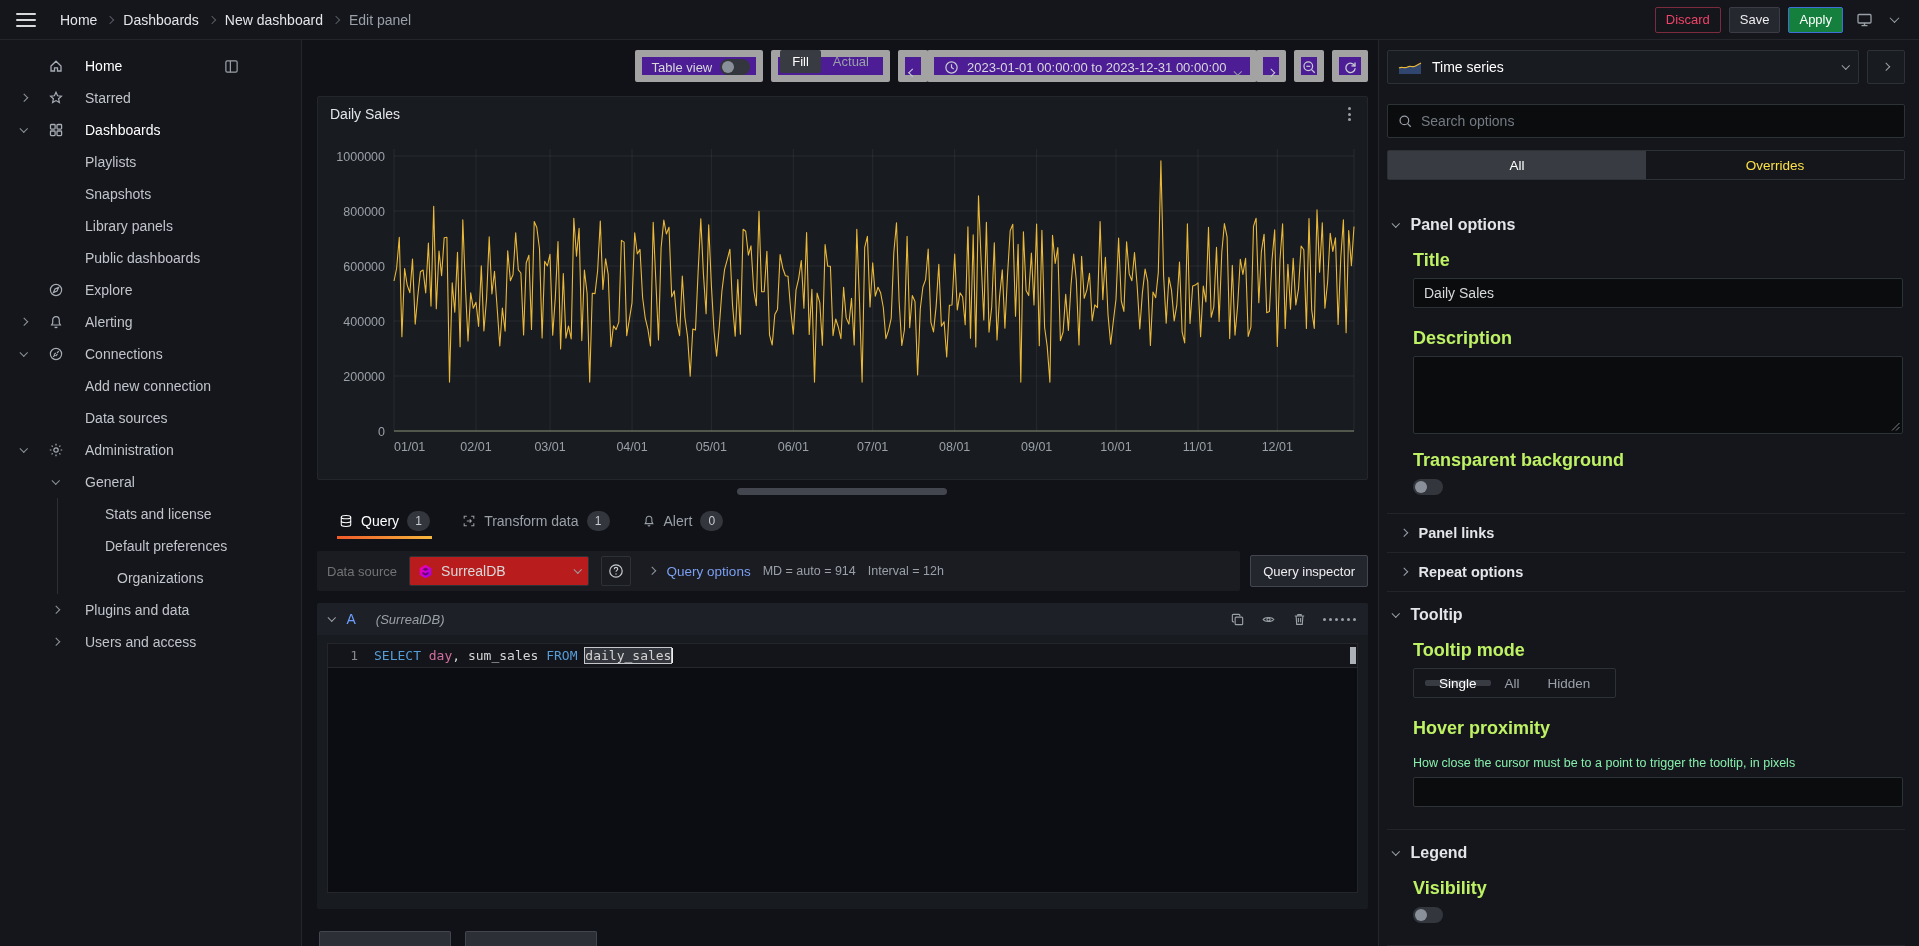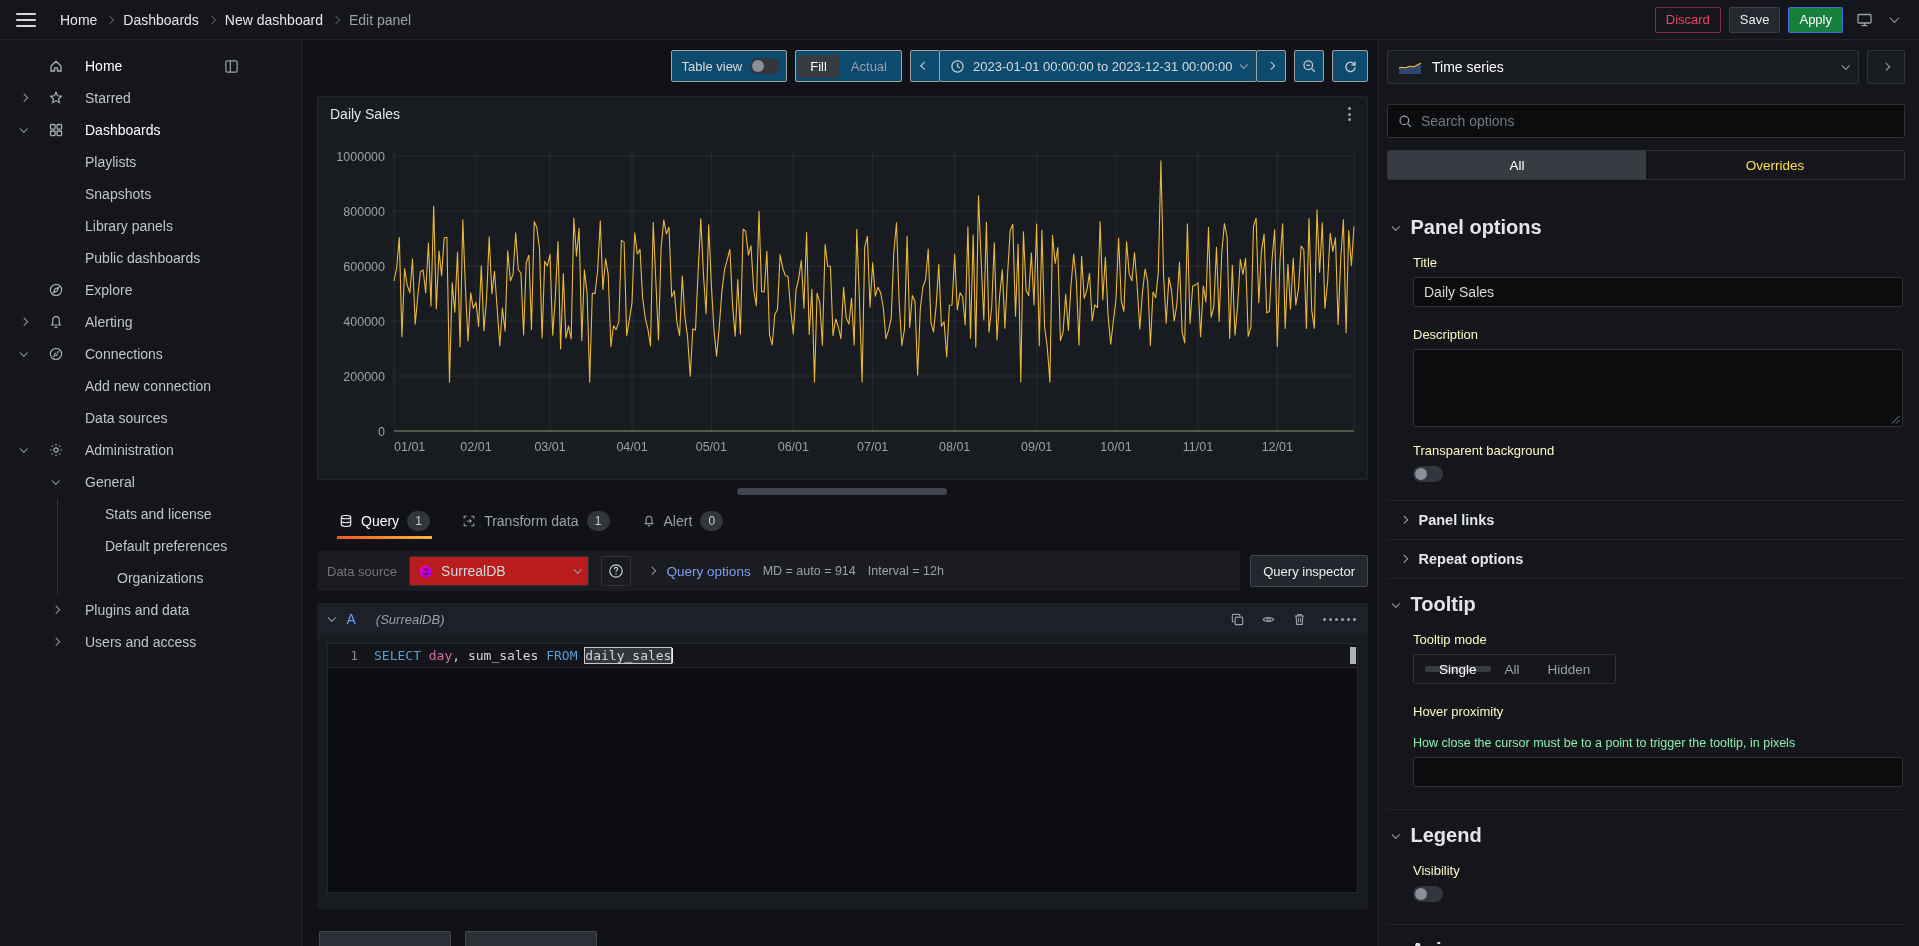--- a/index.html
+++ b/index.html
@@ -33,21 +33,21 @@
   .ccol{width:24px;display:flex;justify-content:center;color:#8e949c;flex:none}
   .icol{width:16px;margin-left:12px;flex:none;display:flex;justify-content:center;color:#a8adb5}
   .nav-label{margin-left:21px;white-space:nowrap}
   .lbl-strong{color:#fff}
   .dock{margin-left:auto;margin-right:62px;color:#9aa0a8;display:flex}
   .sub3wrap{margin-left:57px;border-left:1px solid #2c2f36}
   .sub3wrap .nav-row{height:32px;padding-left:47px}
   
   .main{flex:1;min-width:0;padding:10px 10px 0 15px;background:#111217;overflow:hidden}
   .m-toolbar{display:flex;justify-content:flex-end;align-items:center;gap:8px;height:32px}
-  .box{height:32px;border:1px solid #a3a3a3;background:#0c4a6e;border-radius:2px;display:flex;align-items:center;color:#d8d9da;font-size:13px}
+  .box{height:32px;border:7px solid #a3a3a3;background:#4c1d95;border-radius:2px;display:flex;align-items:flex-end;color:#d8d9da;font-size:13px}
   .tv-box{padding:0 6px 0 10px;gap:8px}
   .toggle{width:30px;height:16px;border-radius:8px;background:#33363d;position:relative;flex:none;cursor:pointer}
   .toggle i{position:absolute;left:2px;top:2px;width:12px;height:12px;border-radius:50%;background:#8a9099}
   .seg{padding:2px;gap:0}
   .seg span{padding:4px 12px;border-radius:2px;color:#9aa0a8;cursor:pointer}
   .seg span.on{background:#383b42;color:#fff;font-weight:500}
   .sq{width:30px;justify-content:center;cursor:pointer;color:#c7ccd1}
   .time-btn{padding:0 10px;gap:8px;cursor:pointer;font-weight:500}
   .dimicon{color:#c7ccd1;display:flex}
   
@@ -97,24 +97,24 @@
   .viz-row{display:flex;gap:8px}
   .viz-picker{flex:1;height:34px;border:1px solid #2c3235;background:#181b1f;border-radius:2px;display:flex;align-items:center;padding:0 10px;gap:10px;cursor:pointer}
   .viz-name{font-weight:500;color:#fff}
   .pane-collapse{width:38px;height:34px;border:1px solid #2c3235;background:#181b1f;border-radius:2px;display:flex;align-items:center;justify-content:center;color:#9aa0a8;cursor:pointer}
   .search{margin-top:20px;height:34px;border:1px solid #2c3235;background:#0b0c0e;border-radius:2px;display:flex;align-items:center;padding:0 10px;gap:8px}
   .search input{flex:1;background:transparent;border:none;outline:none;color:#d8d9da;font-size:14px;font-family:"Liberation Sans",sans-serif}
   .search input::placeholder{color:#757b83}
   .otabs{margin-top:12px;height:30px;border:1px solid #2c3235;border-radius:2px;display:flex}
   .otabs div{flex:1;display:flex;align-items:center;justify-content:center;color:#fde047;font-size:13.5px;cursor:pointer}
   .otabs div.on{background:#383b42;color:#fff;font-weight:500}
-  .sect-head{display:flex;align-items:center;gap:12px;color:#e3e5e8;font-weight:700;font-size:20px;padding-left:6px;cursor:pointer}
+  .sect-head{display:flex;align-items:center;gap:12px;color:#e3e5e8;font-weight:700;font-size:16px;padding-left:6px;cursor:pointer}
   .sect-head .chev{color:#9aa0a8}
   .field{margin-left:26px;margin-right:2px}
-  .flabel{font-size:13px;color:#fef9c3;font-weight:400}
+  .flabel{font-size:18px;color:#bef264;font-weight:700}
   .fhelp{font-size:12.5px;color:#86efac;margin-top:17px}
   .tinput{margin-top:7px;width:100%;height:30px;background:#0b0c0e;border:1px solid #2c3235;border-radius:2px;color:#d8d9da;font-size:14px;padding:0 10px;font-family:"Liberation Sans",sans-serif;outline:none}
   .tarea{margin-top:7px;width:100%;height:78px;background:#0b0c0e;border:1px solid #2c3235;border-radius:2px;position:relative}
   .rz{position:absolute;right:2px;bottom:2px}
   .divider{border-top:1px solid #22242a;margin-top:18px}
   .colrow{height:38px;display:flex;align-items:center;gap:12px;padding-left:14px;color:#e3e5e8;font-weight:700;font-size:14.5px;cursor:pointer}
   .colrow .chev{color:#9aa0a8}
   .segsm{margin-top:7px;display:inline-flex;border:1px solid #2c3235;border-radius:2px;padding:11px;height:30px}
   .segsm span{padding:3px 14px;display:flex;align-items:center;color:#9aa0a8;font-size:13.5px;border-radius:2px;cursor:pointer}
   .segsm span.on{background:#383b42;color:#fff;font-weight:500}

